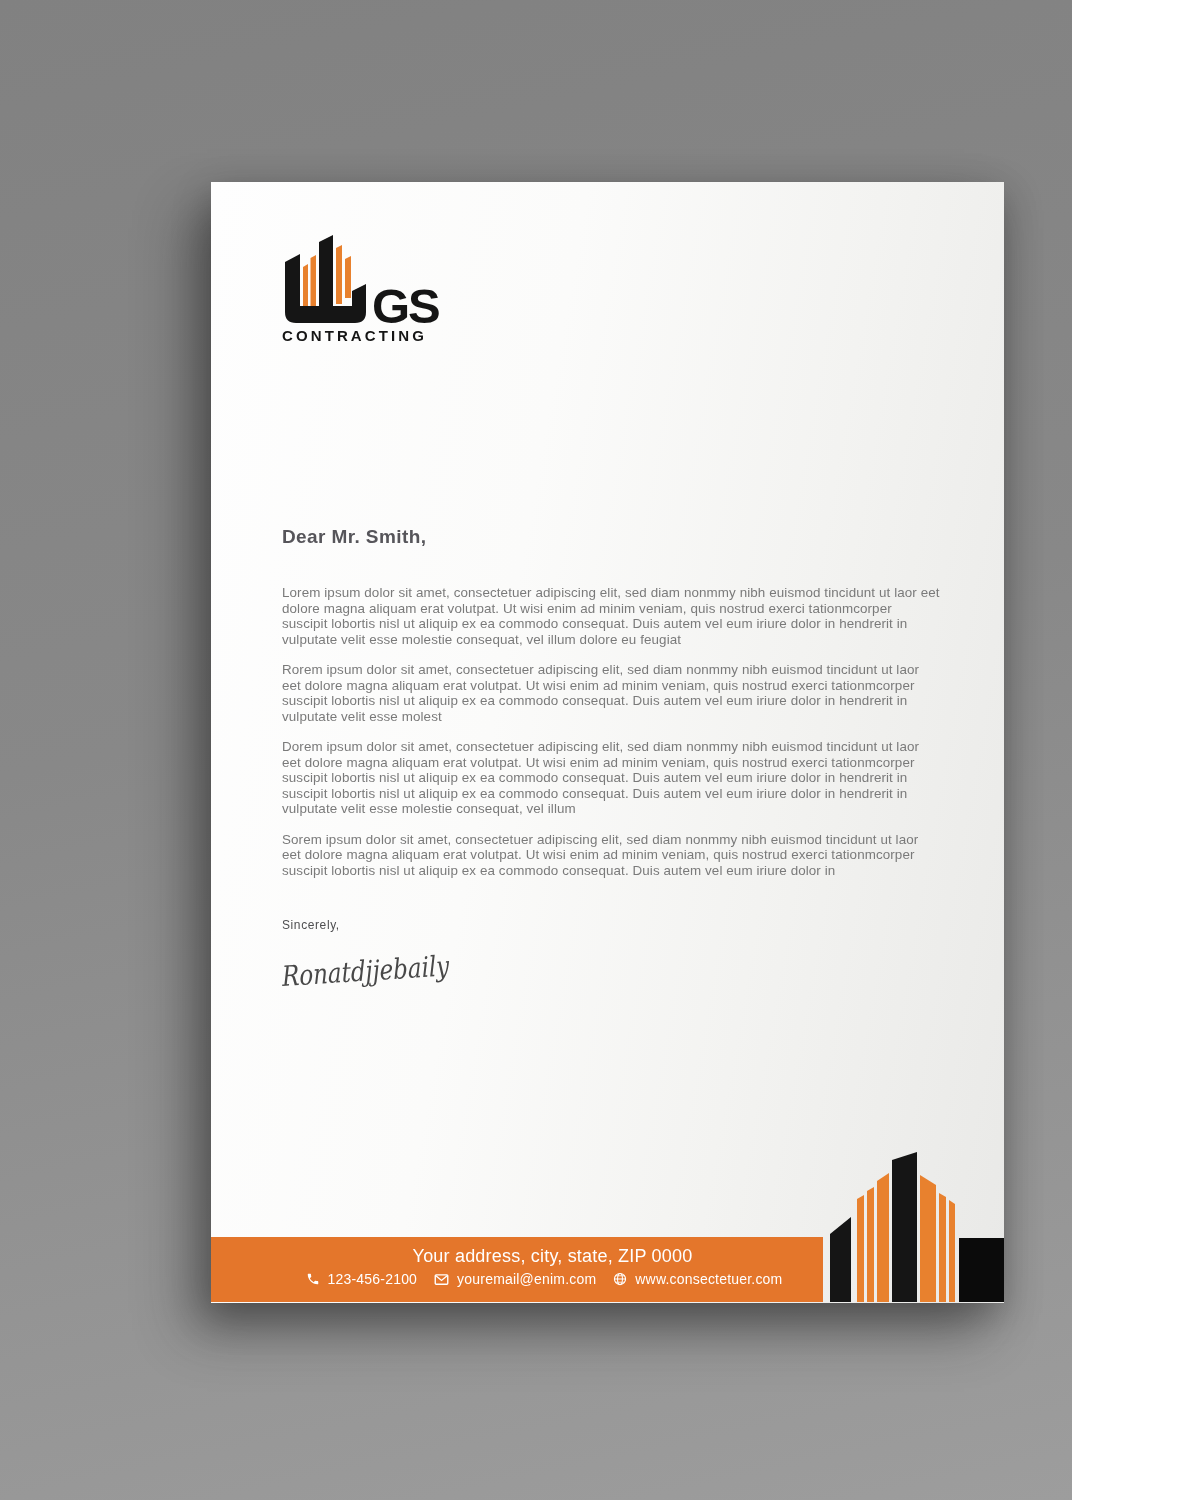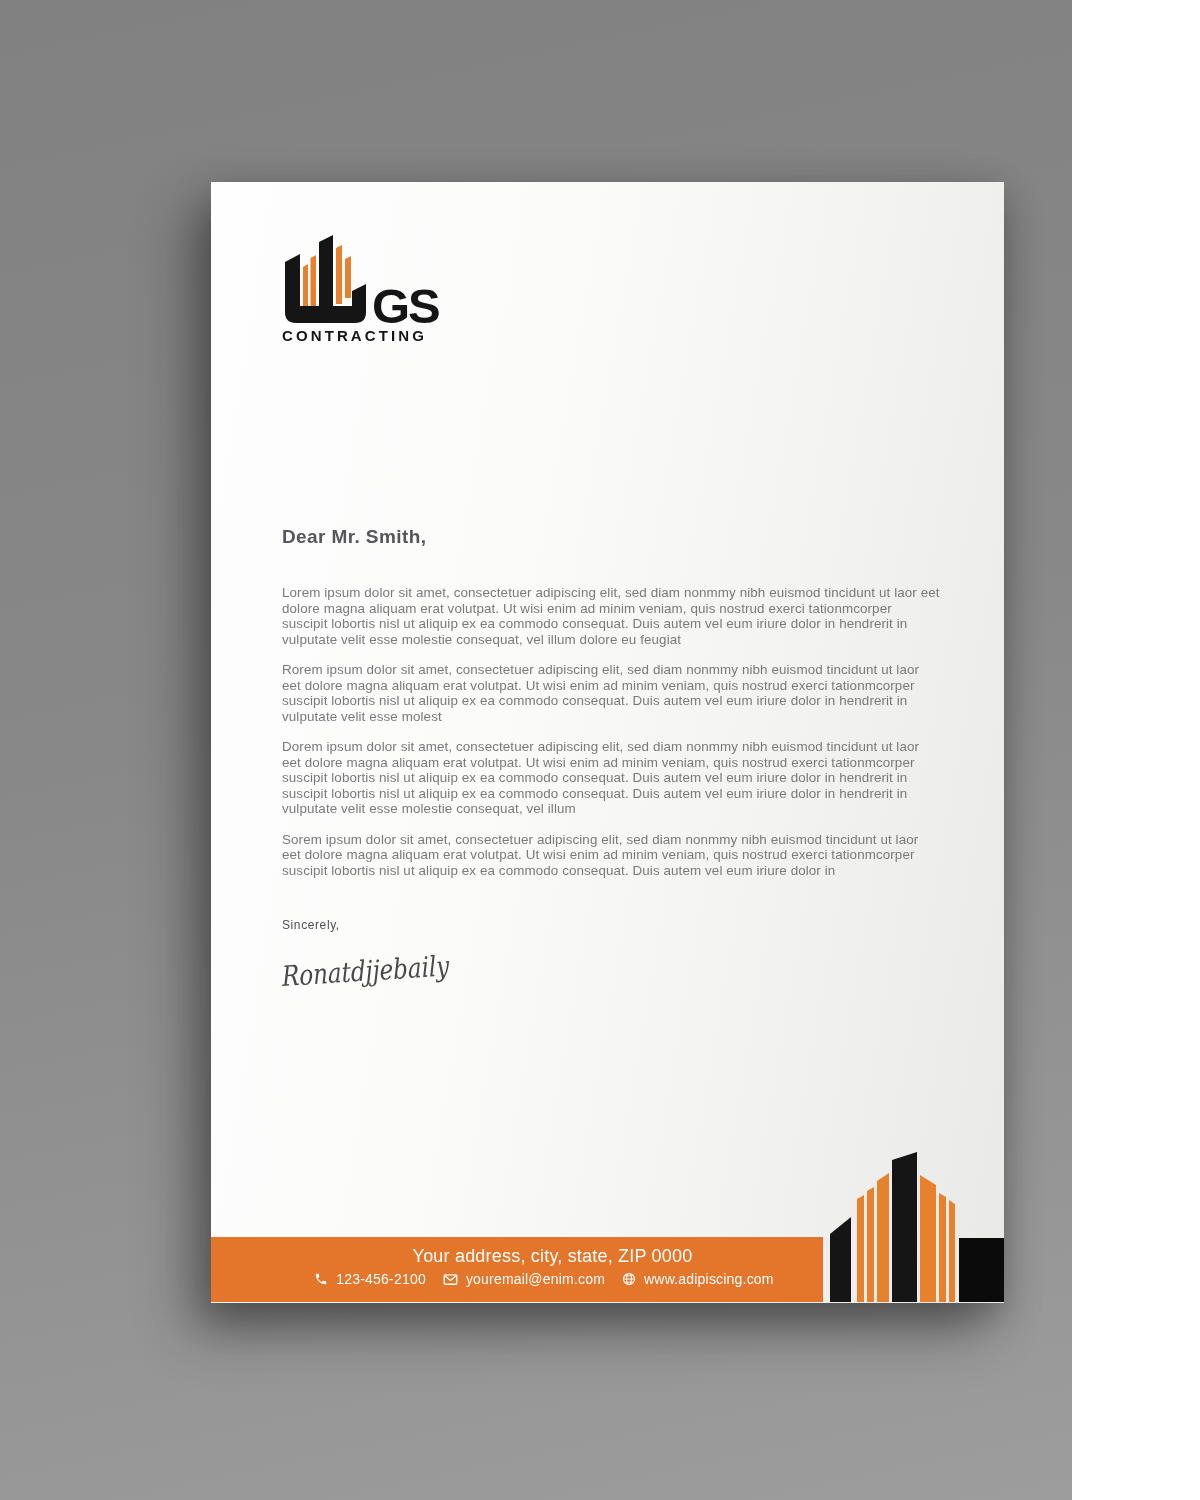--- a/index.html
+++ b/index.html
@@ -188,21 +188,21 @@
           <span>youremail@enim.com</span>
         </span>
         <span class="contact-item">
           <svg width="14" height="14" viewBox="0 0 24 24">
             <circle cx="12" cy="12" r="9.5" fill="none" stroke="#ffffff" stroke-width="2"></circle>
             <ellipse cx="12" cy="12" rx="4.2" ry="9.5" fill="none" stroke="#ffffff" stroke-width="1.8"></ellipse>
             <line x1="2.5" y1="12" x2="21.5" y2="12" stroke="#ffffff" stroke-width="1.8"></line>
             <line x1="4" y1="6.5" x2="20" y2="6.5" stroke="#ffffff" stroke-width="1.4"></line>
             <line x1="4" y1="17.5" x2="20" y2="17.5" stroke="#ffffff" stroke-width="1.4"></line>
           </svg>
-          <span>www.adipiscing.com</span>
+          <span>www.consectetuer.com</span>
         </span>
       </div>
     </div>
 
     <svg class="skyline" width="175" height="151" viewBox="0 0 175 151" xmlns="http://www.w3.org/2000/svg">
       <polygon points="1,83 22,66 22,151 1,151" fill="#151515"></polygon>
       <polygon points="28,48 35,44 35,151 28,151" fill="#e8812e"></polygon>
       <polygon points="38,40 45,36 45,151 38,151" fill="#e8812e"></polygon>
       <polygon points="48,30 60,22 60,151 48,151" fill="#e8812e"></polygon>
       <polygon points="63,9 88,1 88,151 63,151" fill="#151515"></polygon>

